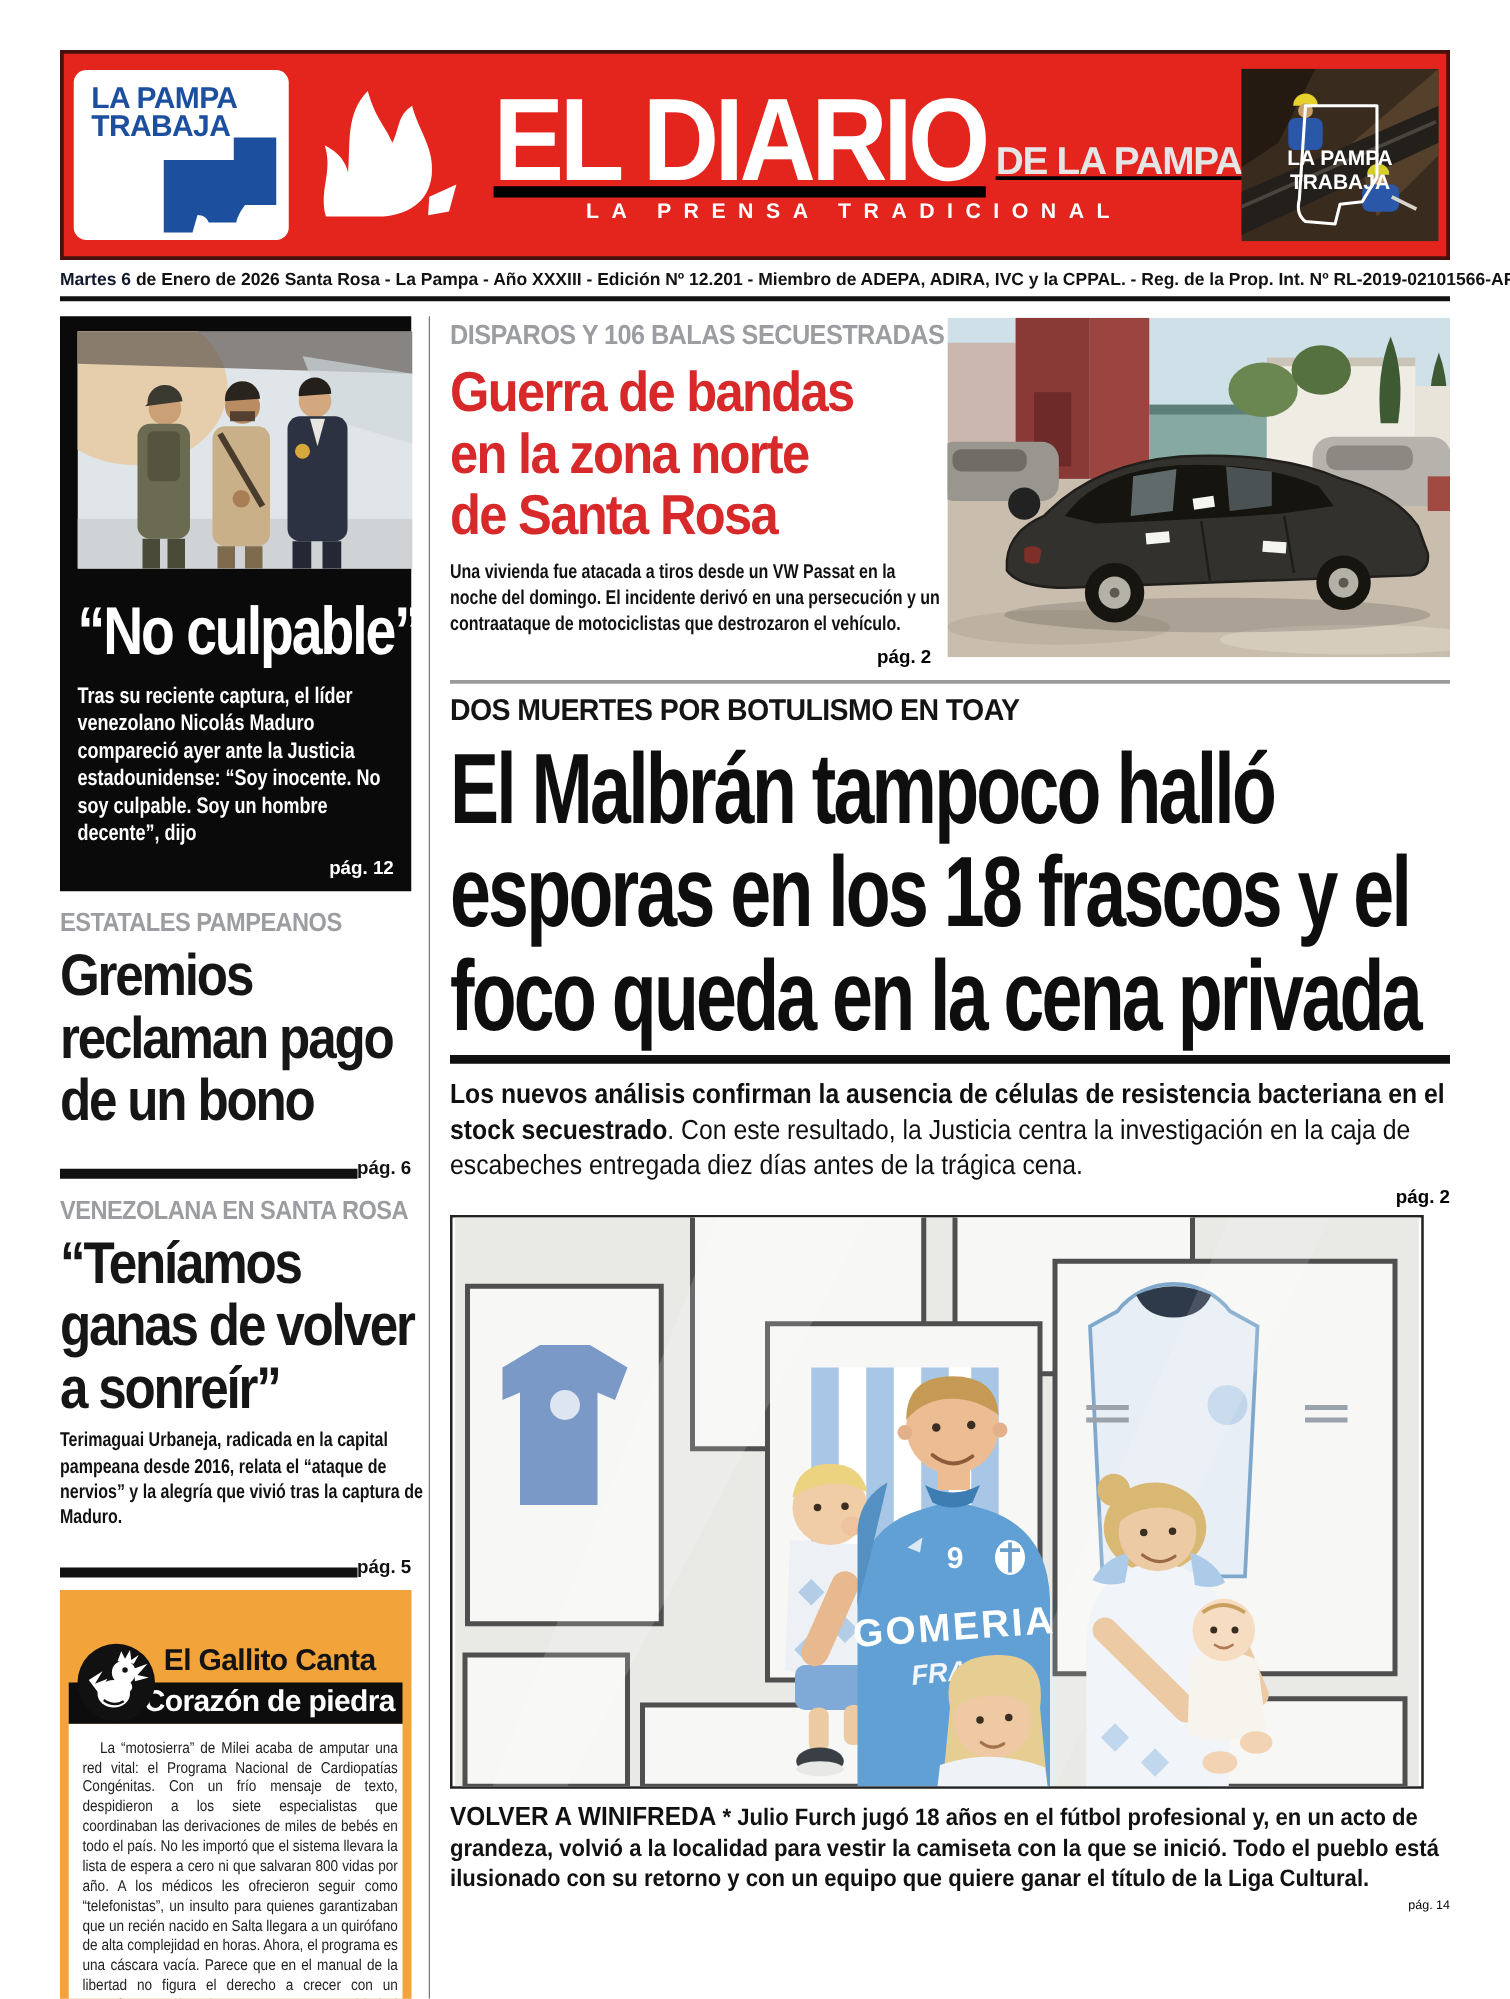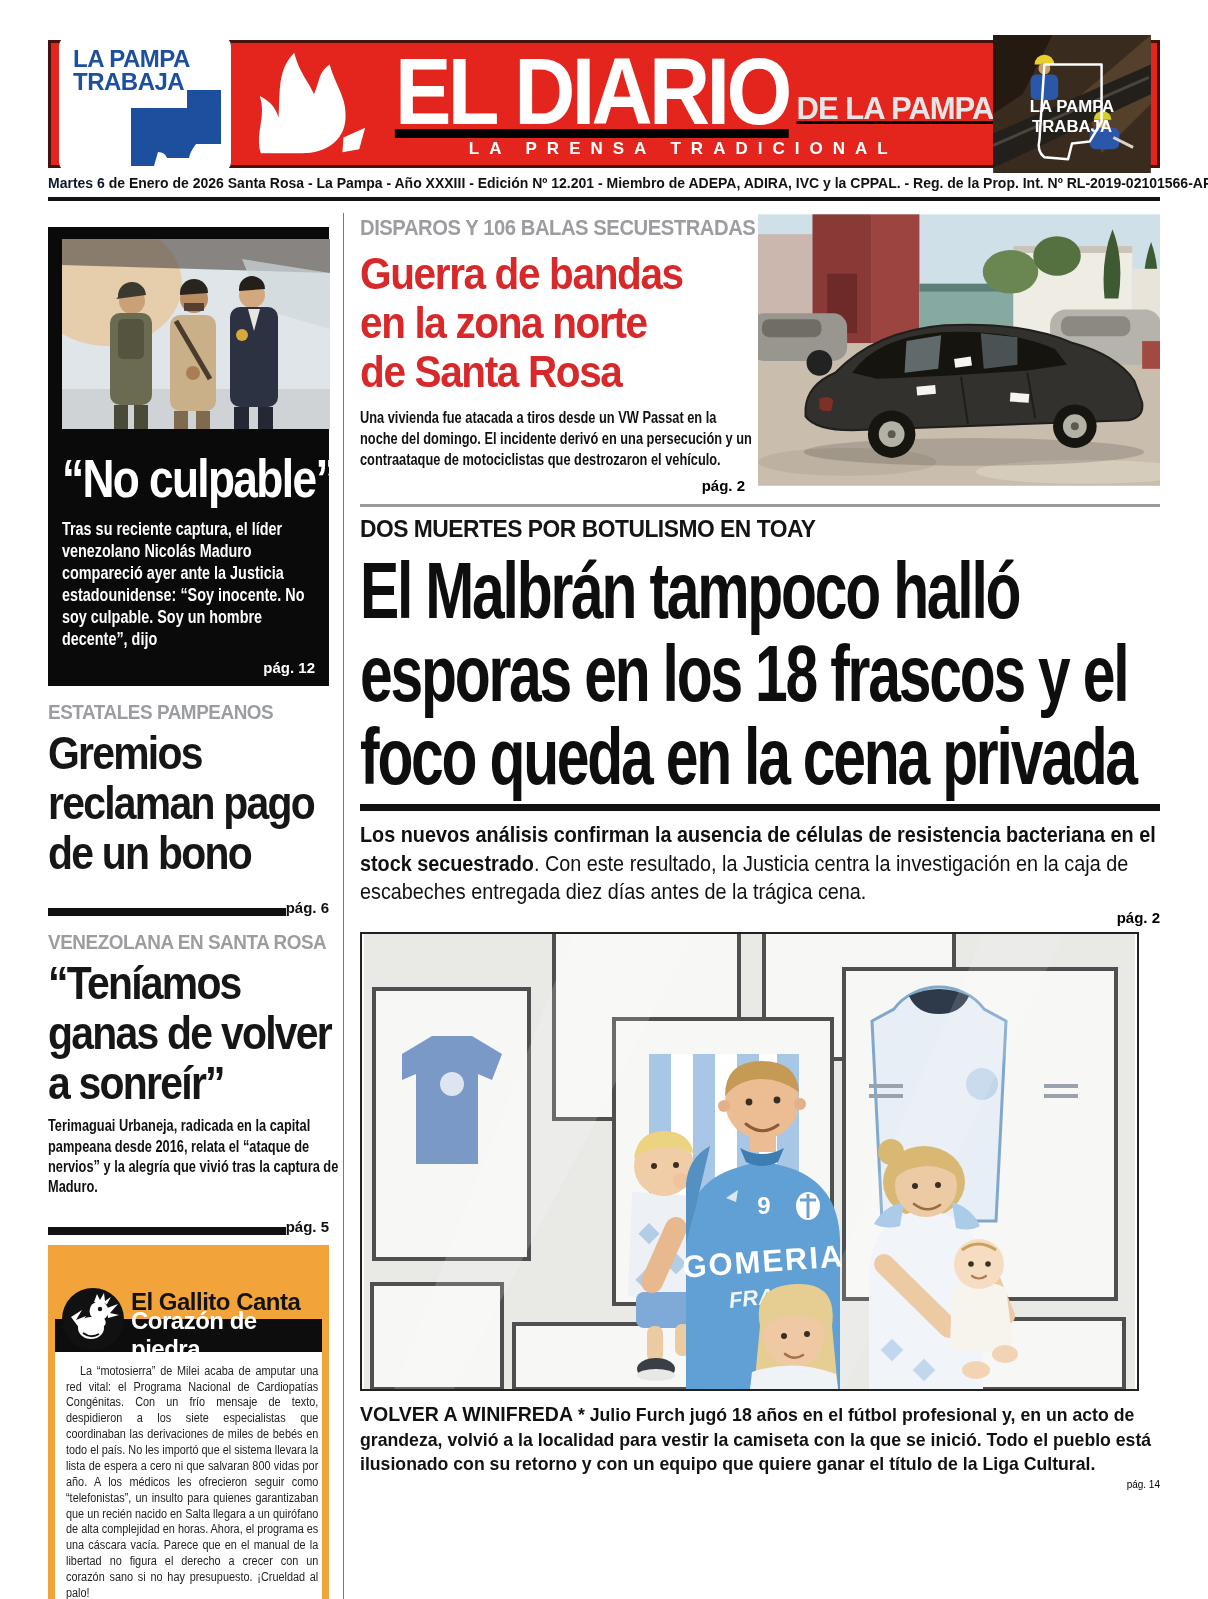--- a/index.html
+++ b/index.html
@@ -1,21 +1,21 @@
 <!DOCTYPE html>
 <html><head>
 <meta charset="utf-8">
 <style>
   * { margin:0; padding:0; box-sizing:border-box; }
   body { background:#ffffff; font-family:"Liberation Sans", sans-serif; }
   .page { position:relative; width:1208px; height:1599px; background:#fff; overflow:hidden; }
   .inner { padding:40px 48px 0 48px; }
 
   
-  .masthead { height:128px; background:#e3251d; border:3px solid #47120e; display:flex; align-items:center; padding:0 8px; }
+  .masthead { height:168px; background:#e3251d; border:3px solid #47120e; display:flex; align-items:center; padding:0 8px; }
   .lp-logo { width:172px; height:136px; background:#ffffff; border-radius:10px; position:relative; padding:12px 0 0 14px; flex:none; }
   .lp-logo .lp-text { color:#1d4f9f; font-weight:900; font-size:24px; line-height:0.95; letter-spacing:-0.5px; }
   .lp-map { position:absolute; right:6px; bottom:4px; }
   .flame { flex:none; margin-left:14px; }
   .title-block { flex:1; display:flex; flex-direction:column; align-items:center; justify-content:center; }
   .title-row { display:flex; align-items:flex-end;text-decoration:underline; }
   .eldiario { color:#fff; font-weight:900; font-size:94px; line-height:0.92; letter-spacing:-4px; transform:scaleX(0.9); transform-origin:center bottom; white-space:nowrap; }
   .delapampa { color:#e5e5e5; font-weight:900; font-size:31px; letter-spacing:-1px; margin:0 0 8px -14px; white-space:nowrap; }
   .tagline { color:#fff; font-weight:bold; font-size:17px; letter-spacing:10px; margin-top:4px; white-space:nowrap; }
   .mast-photo { flex:none; margin-right:2px; }
@@ -24,35 +24,35 @@
   .dateline { text-align:center; font-weight:bold; font-size:14px; color:#121212; padding:7px 0 6px; white-space:nowrap; }
   .date-red { color:#0f172a; }
   .rule-heavy { height:4px; background:#121212; }
 
   
   .cols { display:flex; margin-top:12px; }
   .left { width:296px; flex:none; border-right:1px solid #7a7a7a; padding-right:14px; }
   .right { flex:1; min-width:0; padding-left:16px; }
 
   
-  .maduro-box { background:#0a0a0a; padding:12px 14px 10px;margin-top:14px; }
+  .maduro-box { background:#0a0a0a; padding:12px 14px 10px; }
   .nc-headline { color:#fff; font-weight:900; font-size:54px; letter-spacing:-2px; text-align:center; width:328px; transform:scaleX(0.82); transform-origin:left center; margin:14px 0 10px 0; white-space:nowrap; }
   .nc-deck { color:#fff; font-weight:bold; font-size:18px; line-height:1.22; width:335px; transform:scaleX(0.8); transform-origin:left top; }
   .pg-white { color:#fff; text-align:right; font-weight:bold; font-size:15px; margin-top:8px; }
   .kicker { color:#9b9da0; font-weight:900; font-size:21px; letter-spacing:-0.5px; margin:14px 0 2px; width:330px; transform:scaleX(0.9); transform-origin:left; white-space:nowrap; }
   .lh1 { font-weight:900; font-size:47px; line-height:1.07; letter-spacing:-2px; color:#161616; width:340px; transform:scaleX(0.87); transform-origin:left top; white-space:pre-line; margin:4px 0 8px; }
   .page-rule { display:flex; align-items:flex-end; margin:20px 0 4px; }
   .bar { height:8px; background:#111; flex:1; }
   .pg { font-weight:bold; font-size:15px; color:#111; white-space:nowrap; }
   .v-deck { font-weight:bold; font-size:16px; line-height:1.27; width:370px; transform:scaleX(0.8); transform-origin:left top; color:#111; }
 
   .gallito { margin-top:10px; background:#f2a43b; border:7px solid #f2a43b; }
   .g-header { position:relative; height:66px; }
   .g-top { height:33px; display:flex; align-items:center; padding-left:76px; font-weight:900; font-size:24px; color:#131313; letter-spacing:-0.5px;margin-top:34px; }
-  .g-bottom { height:33px; background:#0d0d0d; display:flex; align-items:center; padding-left:76px; color:#fff; font-weight:900; font-size:24px; letter-spacing:-0.5px; }
+  .g-bottom { height:33px; background:#0d0d0d; display:flex; align-items:center; padding-left:60px; color:#fff; font-weight:900; font-size:24px; letter-spacing:-0.5px; }
   .g-rooster { position:absolute; left:6px; top:1px; }
   .g-body { background:#fff; padding:12px 11px 10px; }
   .g-text { font-size:12.5px; line-height:1.27; text-align:justify; color:#232323; width:290px; transform:scaleX(0.87); transform-origin:left top; text-indent:16px; }
 
   
   .top-row { display:flex; }
   .guerra { width:398px; flex:none; }
   .gu-kicker { color:#9b9da0; font-weight:900; font-size:22px; letter-spacing:-0.5px; width:430px; transform:scaleX(0.92); transform-origin:left; white-space:nowrap; margin-top:2px; }
   .gu-headline { color:#d7282a; font-weight:900; font-size:45px; line-height:1.09; letter-spacing:-1.5px; width:445px; transform:scaleX(0.9); transform-origin:left top; white-space:pre-line; margin:8px 0 12px; }
   .gu-deck { font-weight:bold; font-size:16px; line-height:1.3; width:497px; transform:scaleX(0.8); transform-origin:left top; color:#111; }

